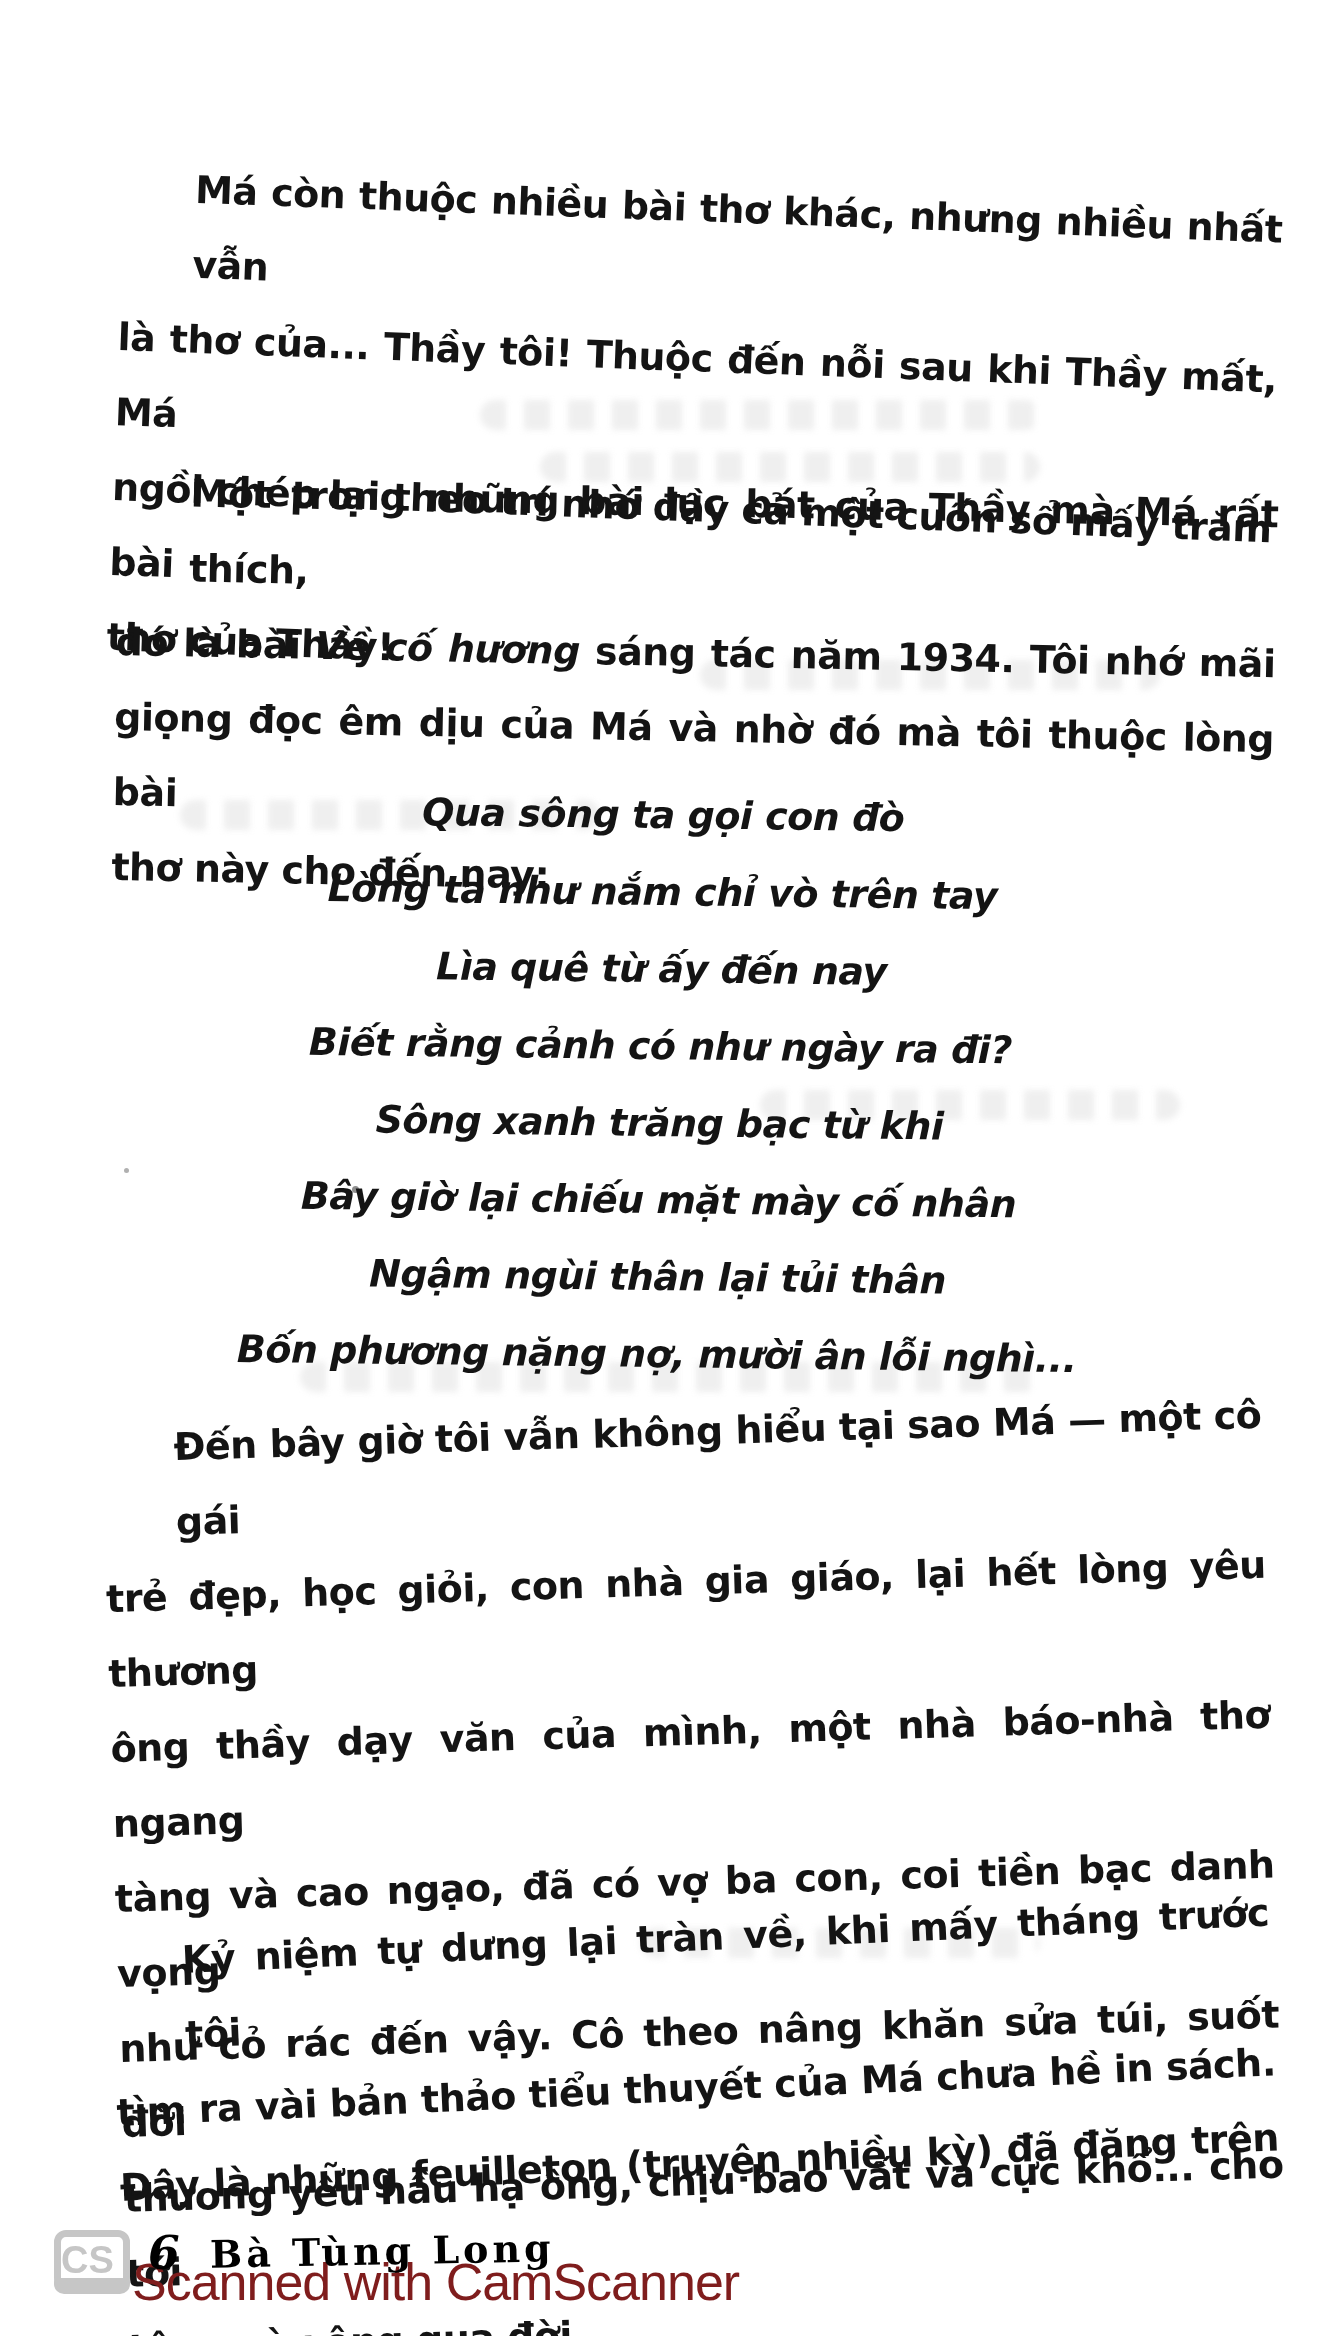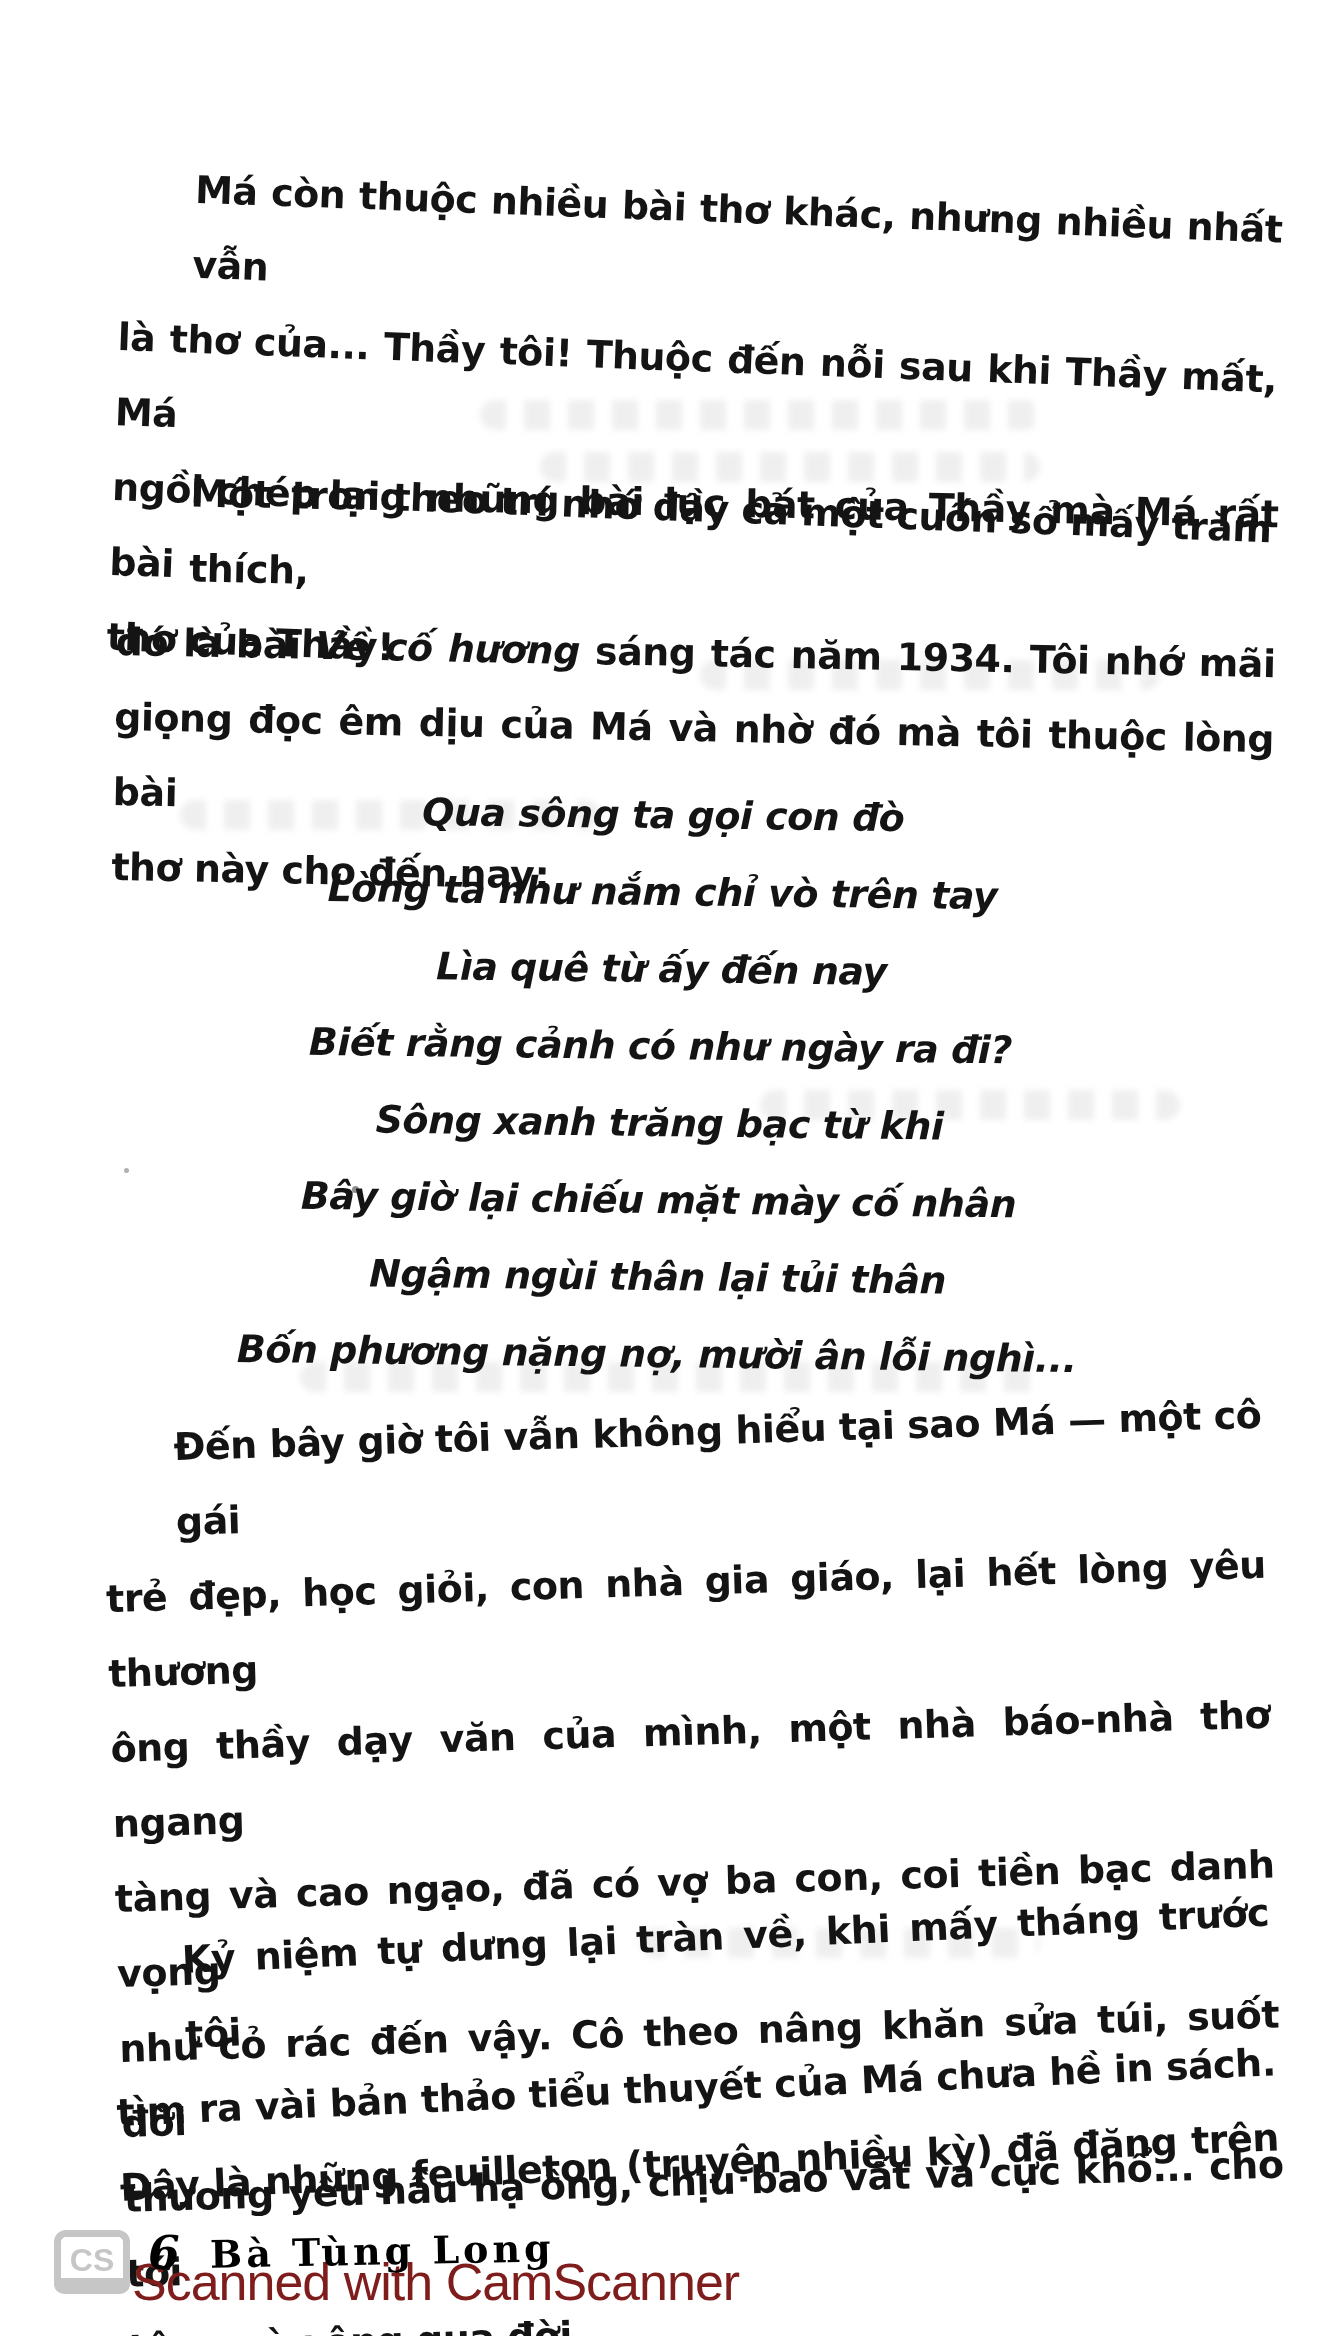--- a/index.html
+++ b/index.html
@@ -27,22 +27,22 @@
   .pgnum{font-family:"DejaVu Serif","Liberation Serif",serif;font-style:italic;
          font-weight:700;font-size:46px;}
   .author{font-family:"DejaVu Serif","Liberation Serif",serif;font-weight:700;
           font-size:38px;letter-spacing:4px;margin-left:30px;}
   
   .watermark{position:absolute;left:132px;top:2252px;z-index:1;color:#7f1d1d;
              font-family:"Liberation Sans","DejaVu Sans",sans-serif;font-weight:400;
              font-size:52px;letter-spacing:-1px;white-space:nowrap;}
   .cs-logo{position:absolute;left:54px;top:2230px;width:62px;height:46px;z-index:1;
            border:7px solid #c6c6c6;border-radius:12px;color:#c6c6c6;
-           display:flex;align-items:center;justify-content:center;
-           font-family:"Liberation Sans",sans-serif;font-weight:700;font-size:32px;}
+           display:flex;align-items:center;
+           font-family:"Liberation Sans",sans-serif;font-weight:700;font-size:38px;}
   .cs-bar{position:absolute;left:54px;top:2278px;width:76px;height:16px;z-index:1;
           background:#c6c6c6;border-radius:4px 4px 10px 10px;}
   
   .ghost{position:absolute;height:30px;border-radius:15px;filter:blur(3px);opacity:.45;
          background:repeating-linear-gradient(90deg,#dcdcdc 0 26px,transparent 26px 44px);}
   .g1{left:480px;top:400px;width:560px;}
   .g2{left:540px;top:452px;width:500px;}
   .g3{left:700px;top:660px;width:460px;}
   .g4{left:180px;top:800px;width:420px;}
   .g5{left:760px;top:1090px;width:420px;}

